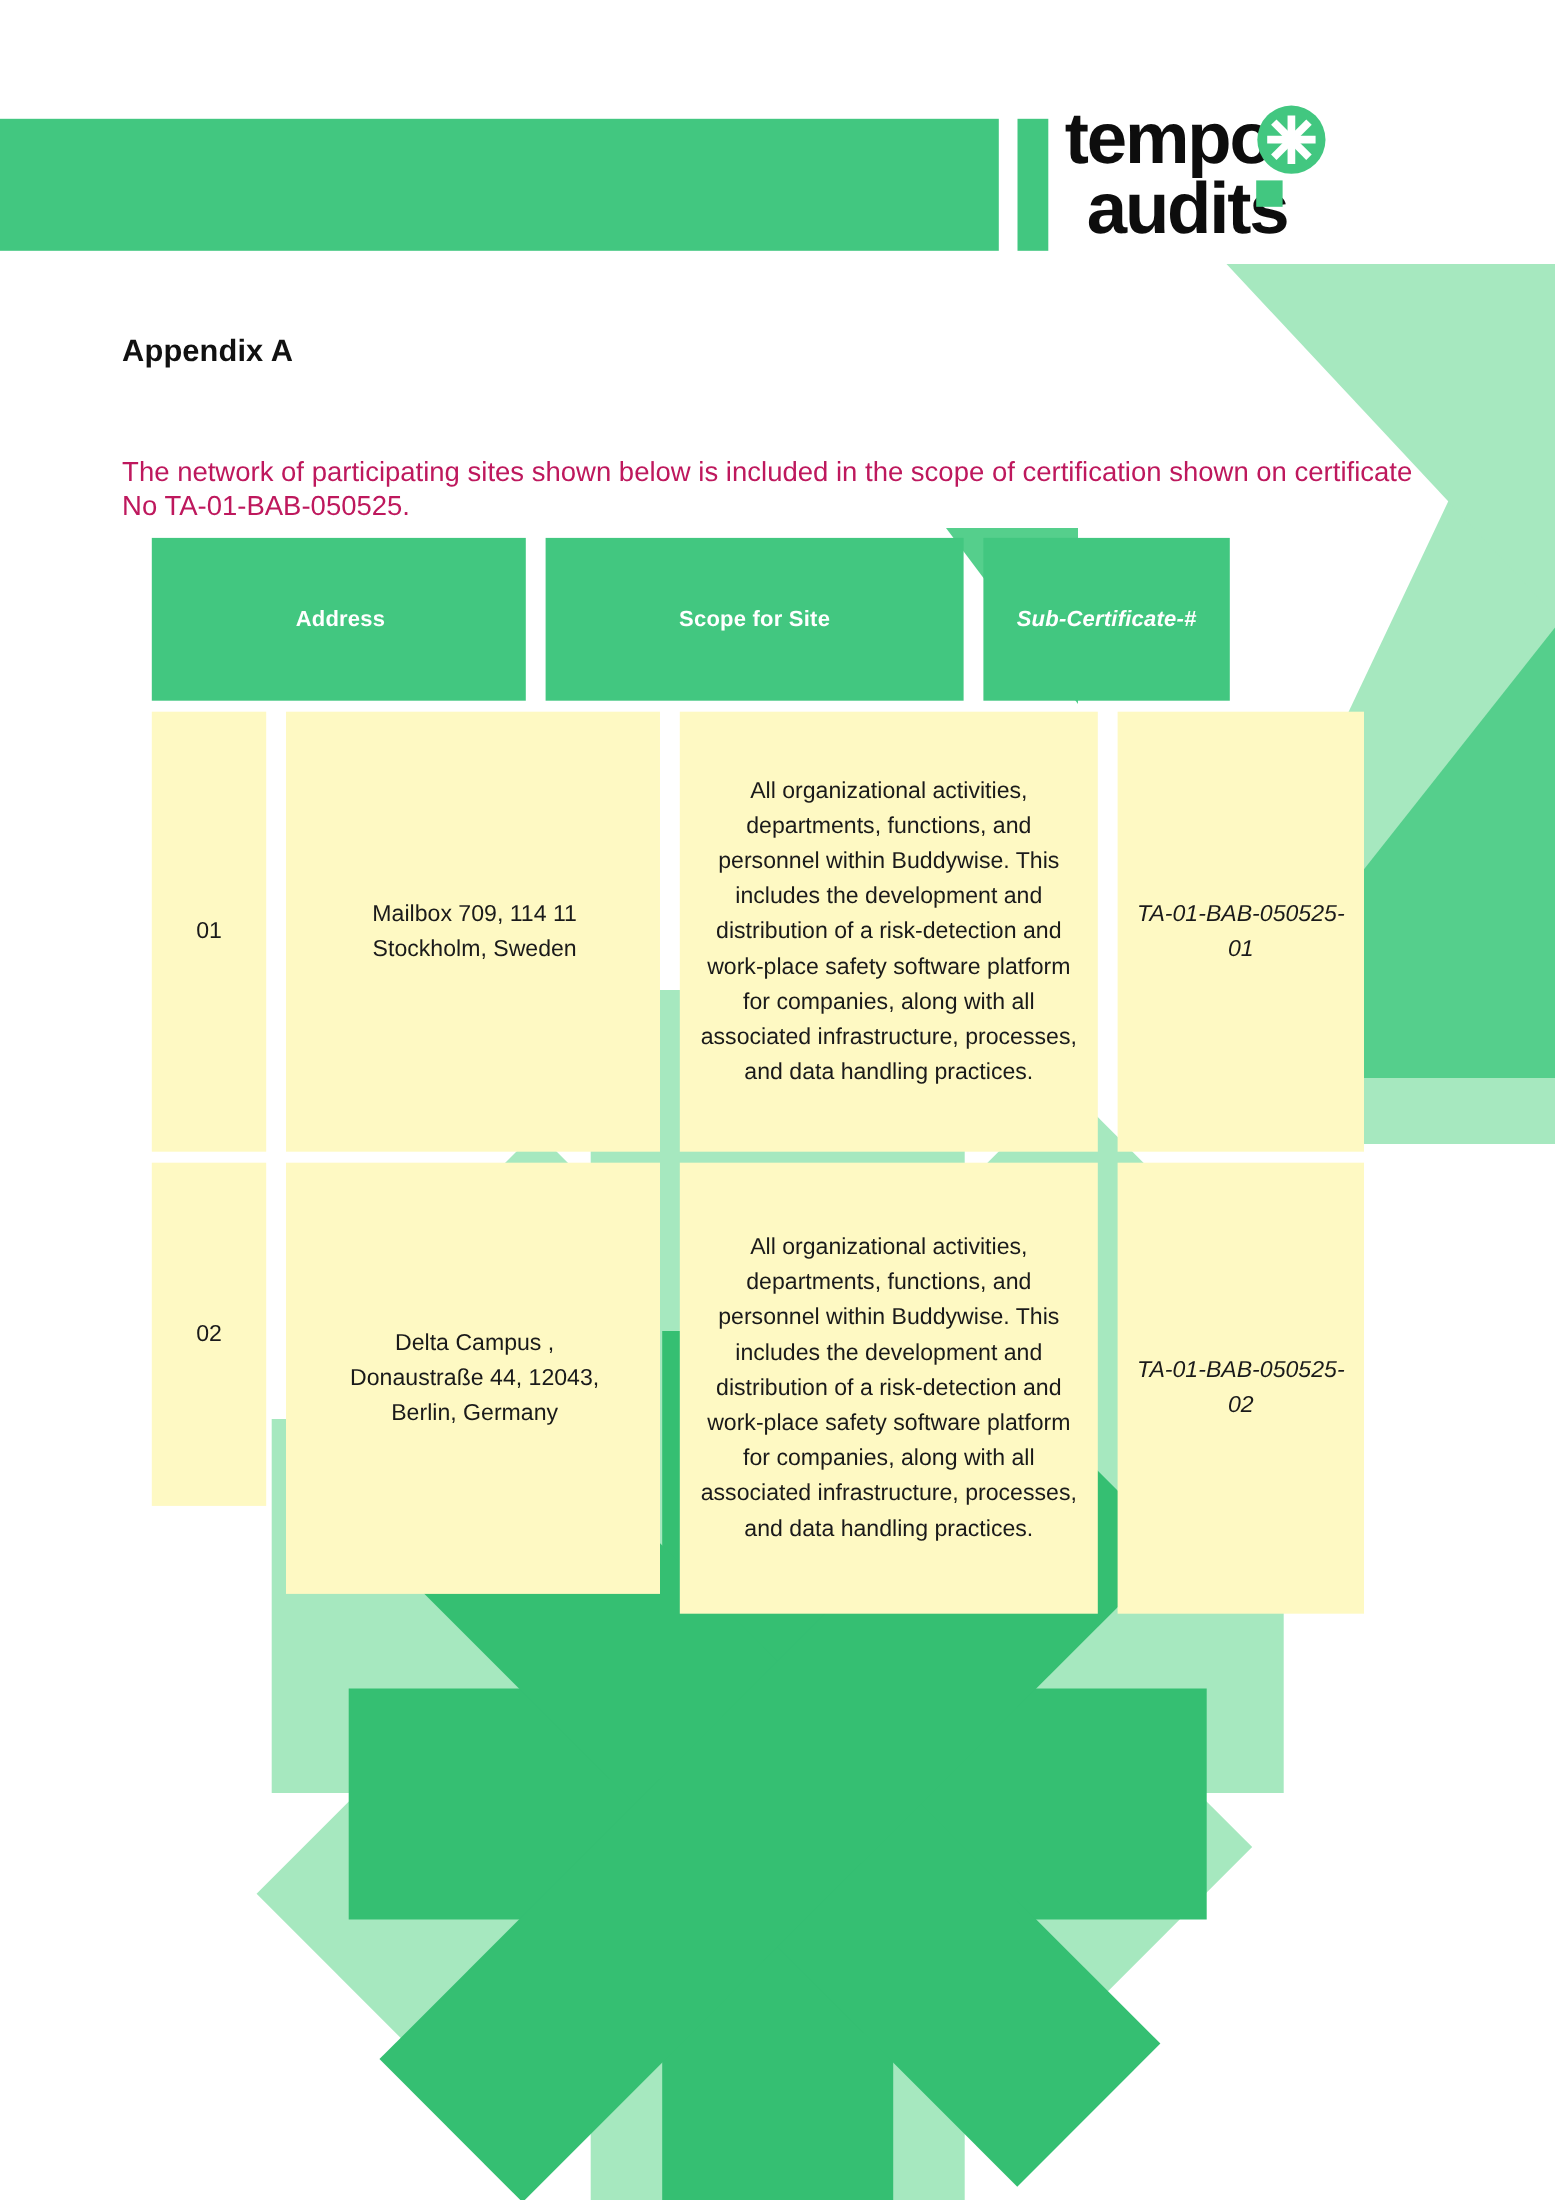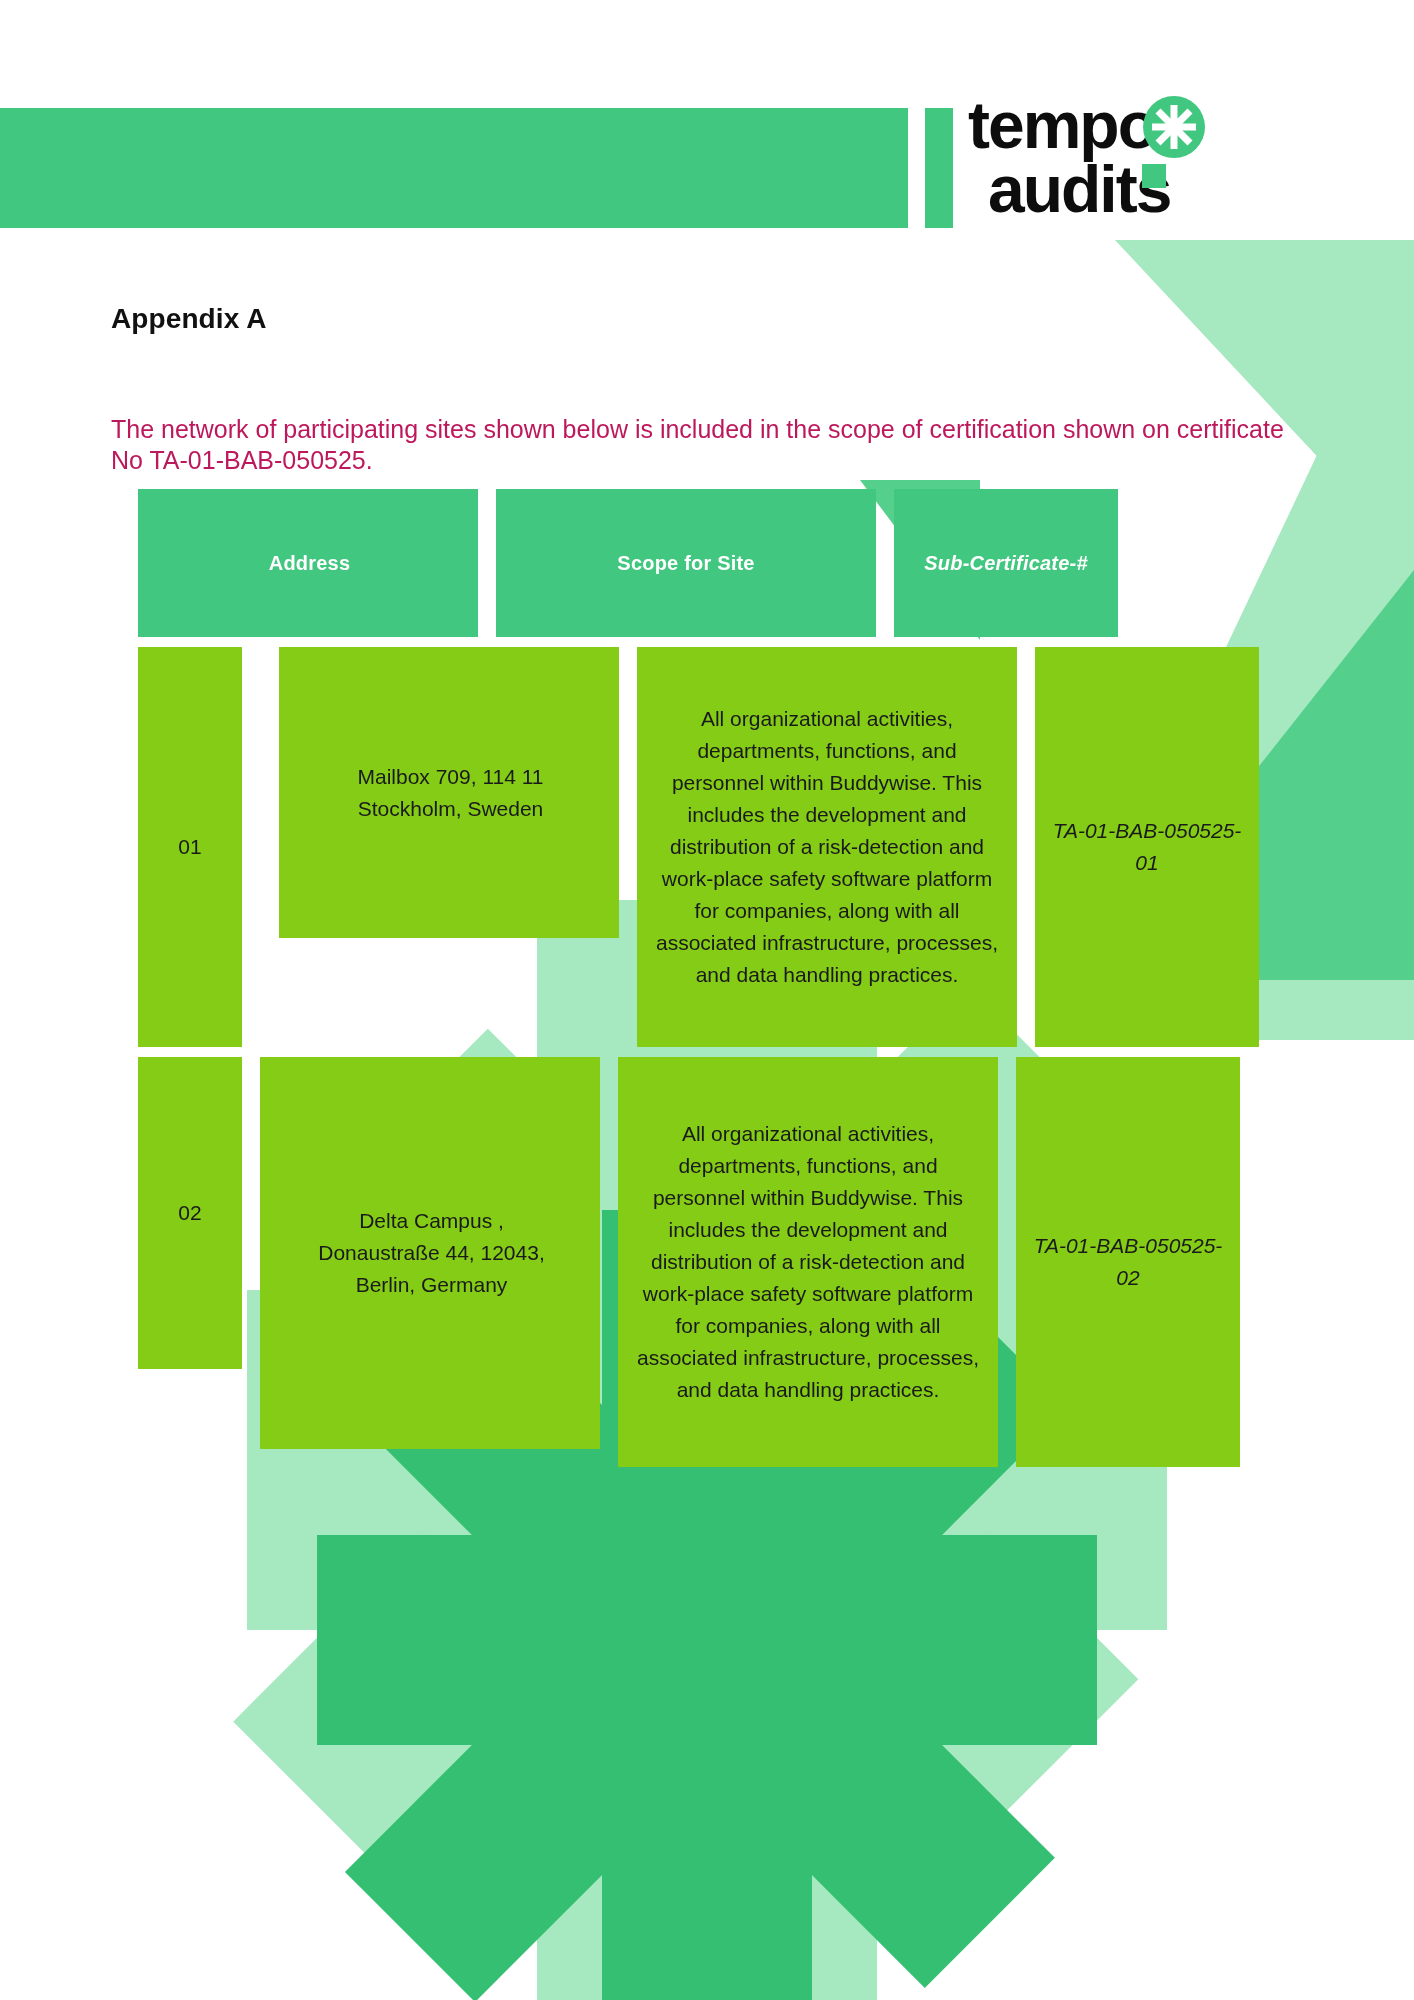--- a/index.html
+++ b/index.html
@@ -111,27 +111,27 @@
     font-size: 20px;
     font-weight: bold;
     letter-spacing: .2px;
   }
   .trow-head .c-site    { height: 148px; }
   .trow-head .c-address { height: 148px; }
   .trow-head .c-scope   { height: 148px; }
   .trow-head .c-cert    { height: 148px; }
 
   .trow-body .cell {
-    background: #84cc16;
+    background: #fef9c3;
     color: #1a1a1a;
     font-size: 21px;
     line-height: 32px;
   }
   .trow-1 .c-site    { height: 400px; }
-  .trow-1 .c-address { height: 291px; margin-left: 19px; }
+  .trow-1 .c-address { height: 400px; }
   .trow-1 .c-scope   { height: 400px; }
   .trow-1 .c-cert    { height: 400px; }
   .trow-2 .c-site    { height: 312px; }
   .trow-2 .c-address { height: 392px; justify-content: center; }
   .trow-2 .c-scope   { height: 410px; }
   .trow-2 .c-cert    { height: 410px; }
 
   .cell-text { display: block; white-space: pre-line; }
 </style>
 </head>

